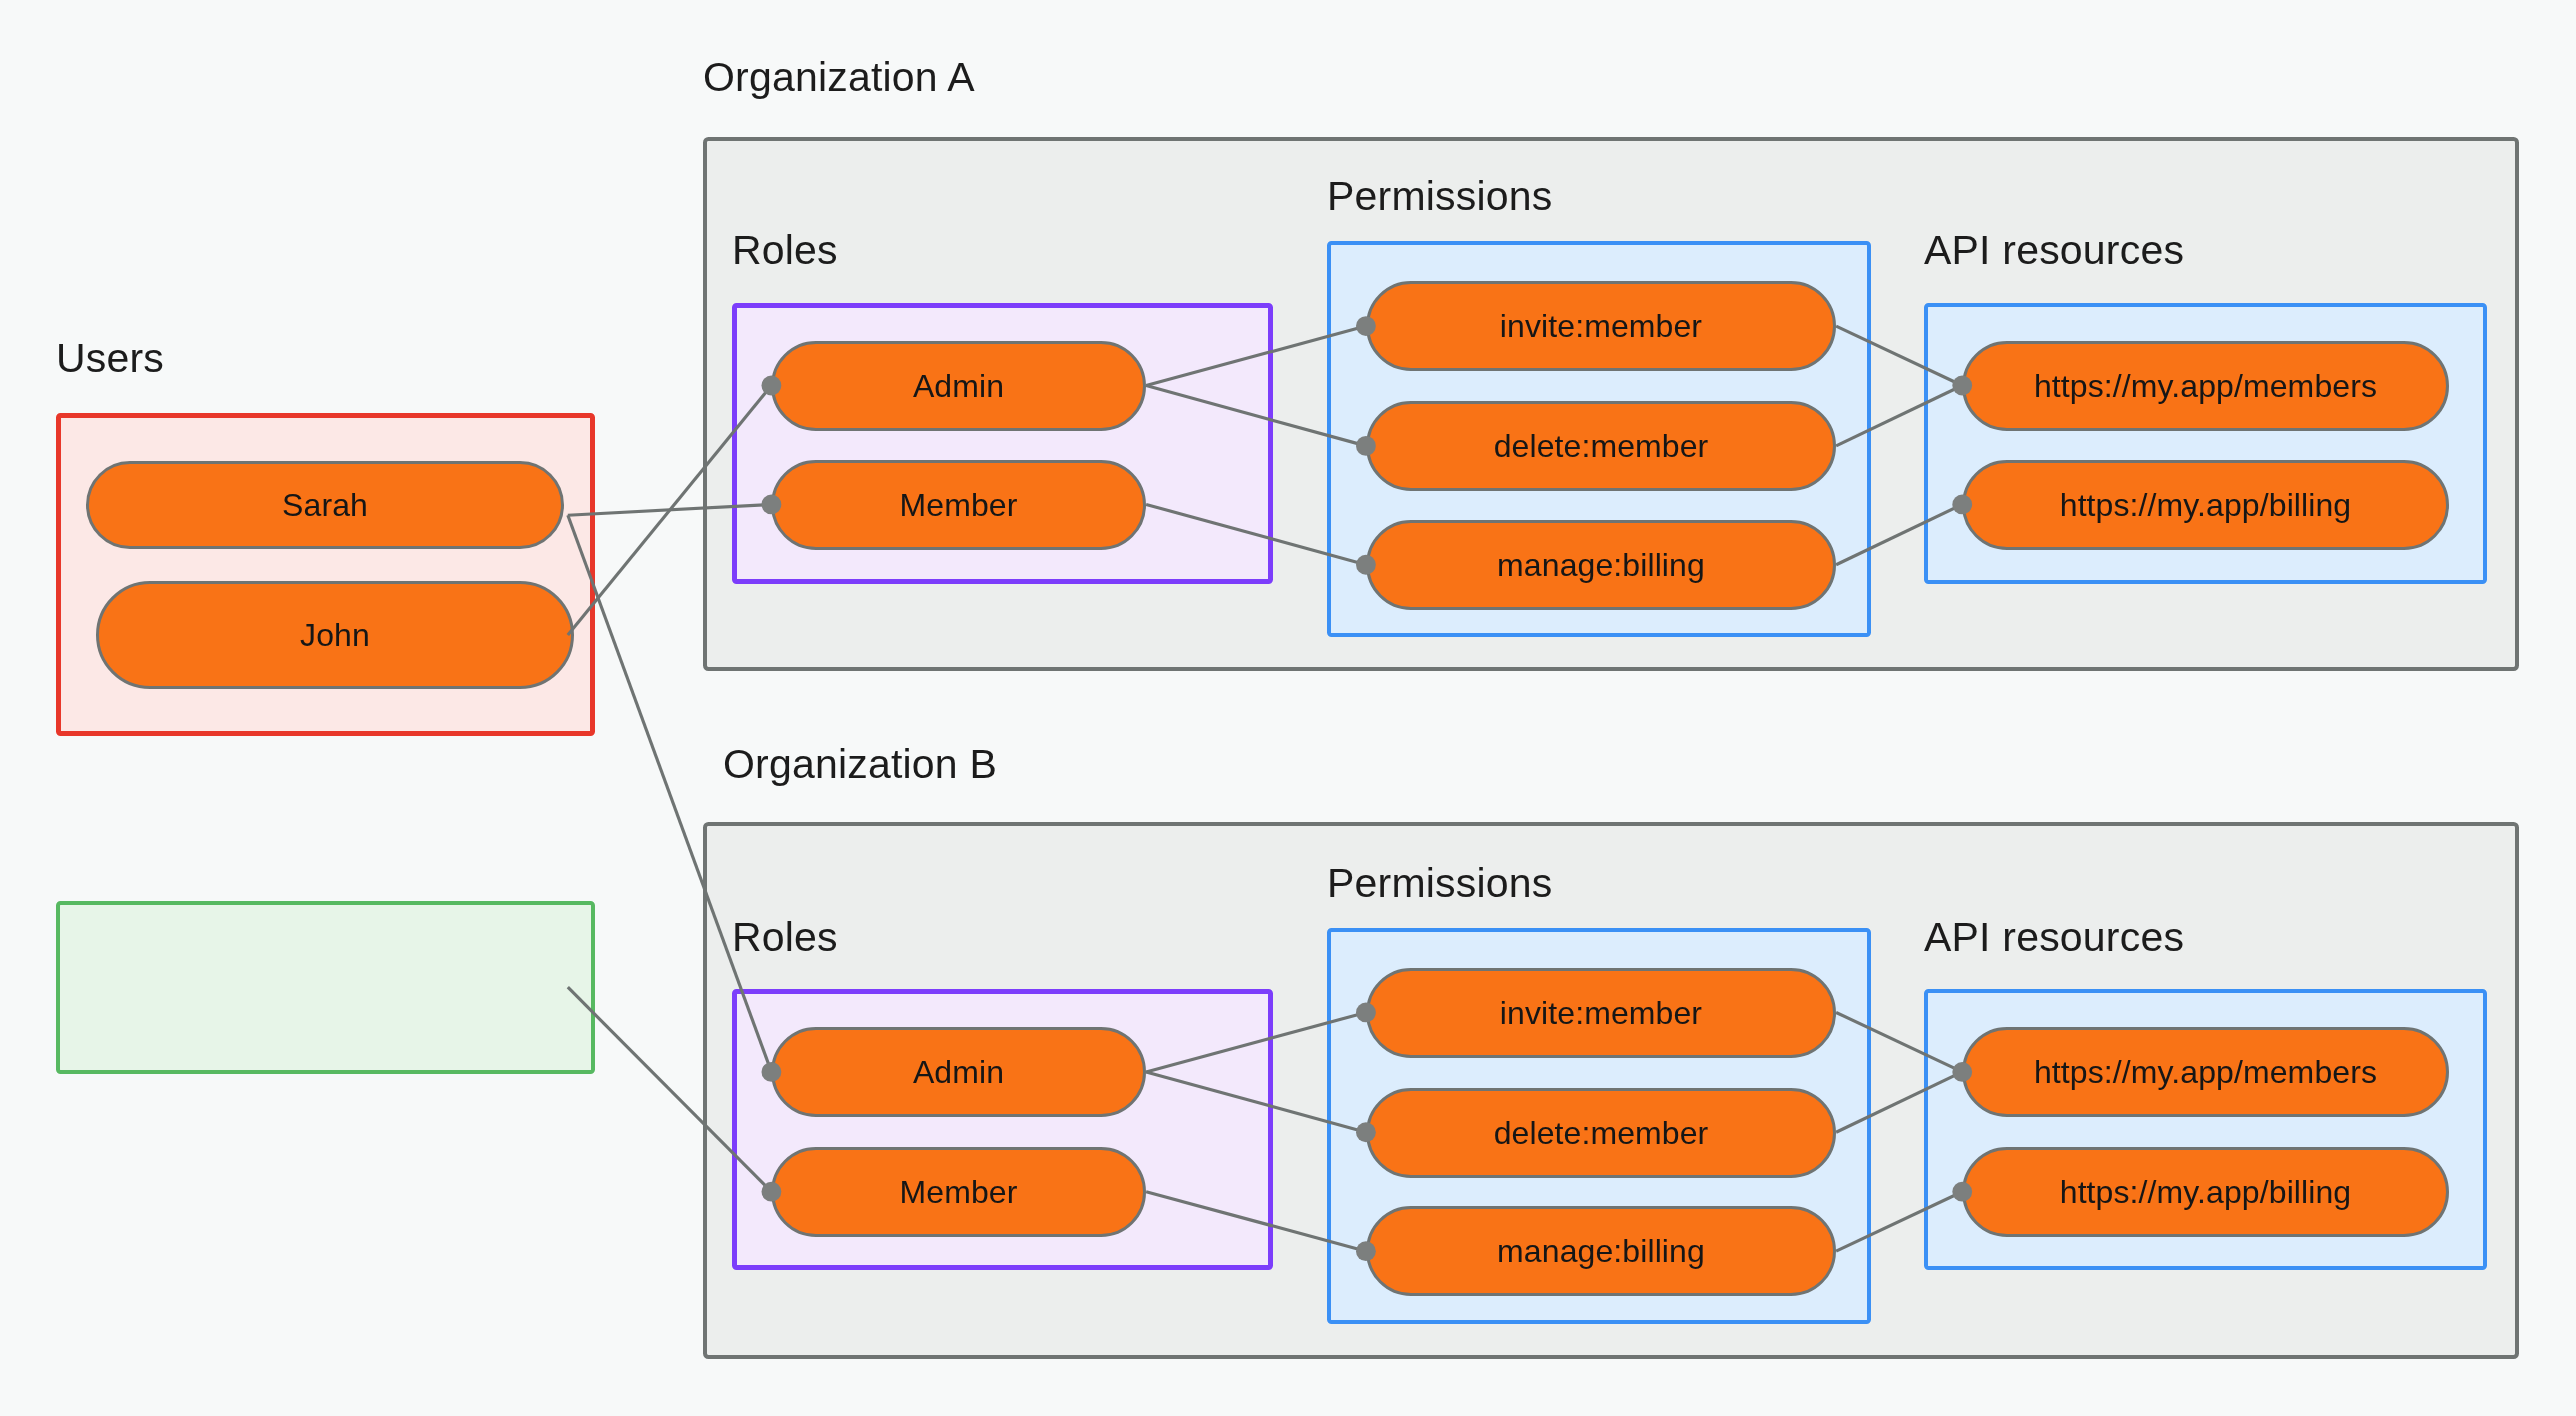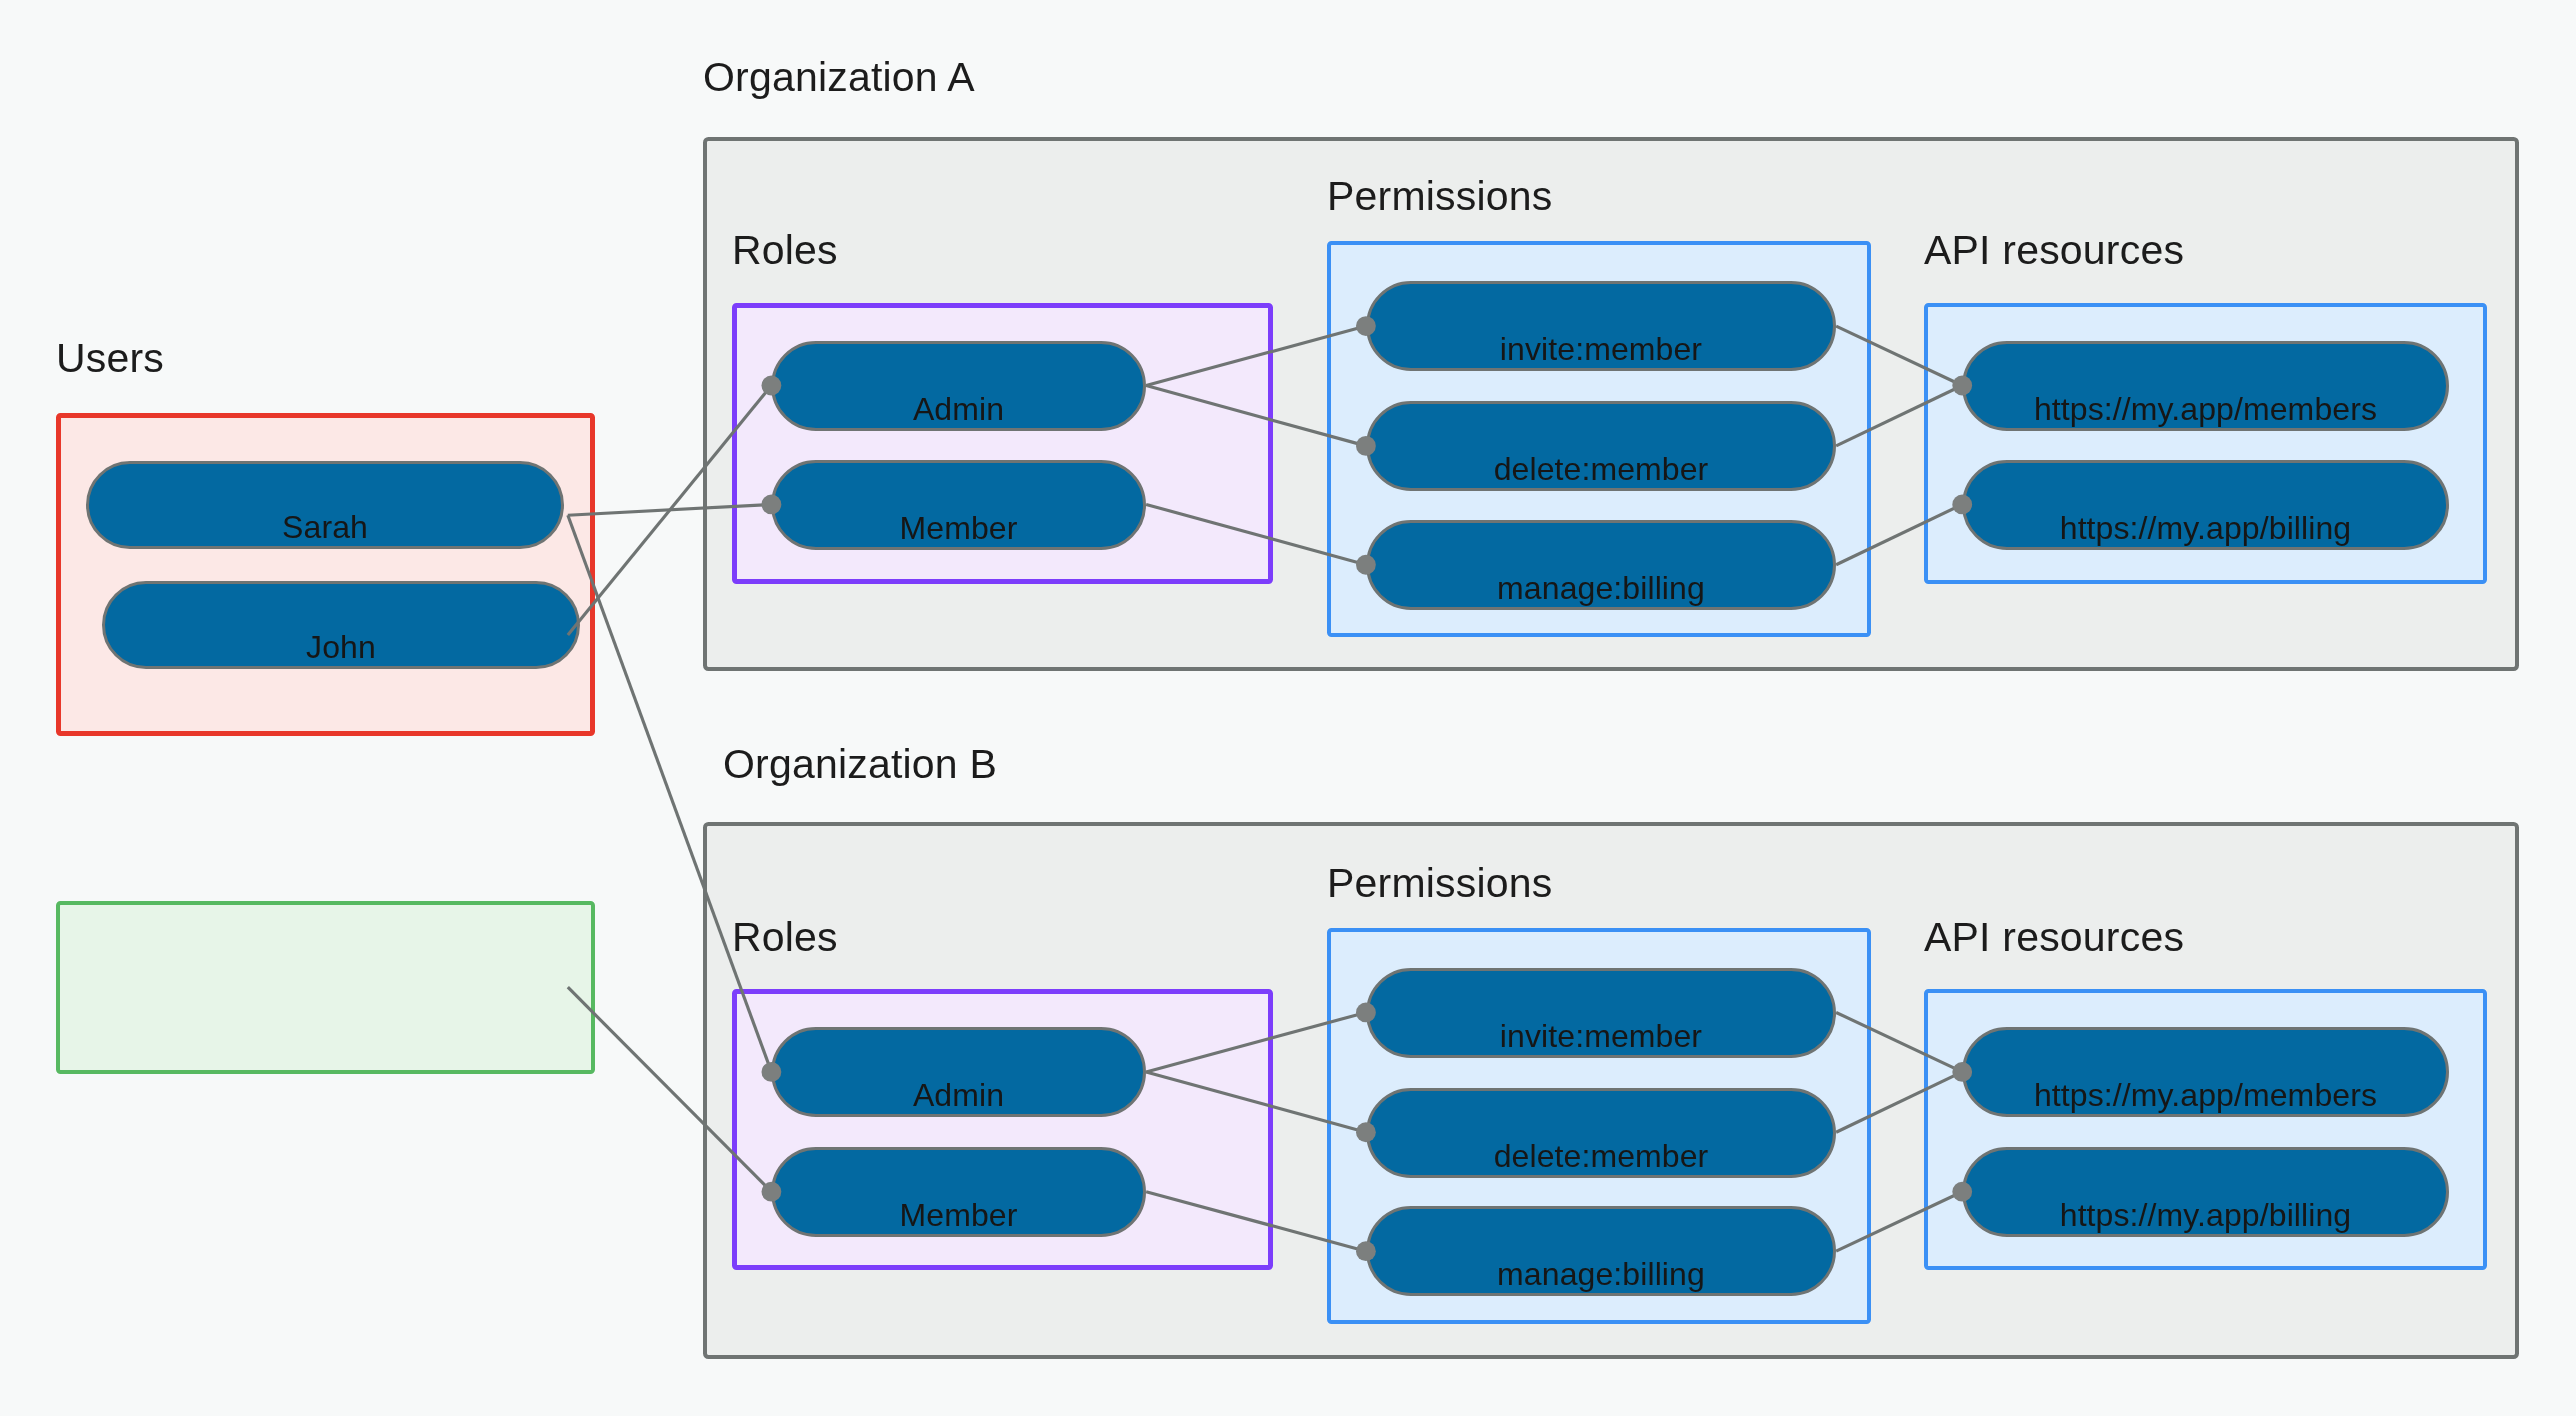--- a/index.html
+++ b/index.html
@@ -52,25 +52,25 @@
     z-index: 3;
   }
   .sub-box.red    { background: #fce8e6; border: 5.4px solid #e8372a; }
   .sub-box.green  { background: #e7f5e8; border: 4.5px solid #57b961; }
   .sub-box.purple { background: #f3e9fc; border: 5.4px solid #7c3dfb; }
   .sub-box.blue   { background: #dcedfd; border: 4.5px solid #3b90f5; }
 
   
   .pill {
     position: absolute;
-    background: #0369a1;
+    background: #f97316;
     border: 3.6px solid #6f7473;
     border-radius: 900px;
     display: flex;
-    align-items: flex-end;
+    align-items: center;
     justify-content: center;
     font-size: 32px;
     color: #161616;
     z-index: 4;
     white-space: nowrap;
     letter-spacing: 0.1px;
   }
   .pill span { pointer-events: none; }
 </style>
 </head>
@@ -126,21 +126,21 @@
     </g>
   </svg>
 
   <div class="group-label" style="left:56px; top:335px;">Users</div>
 
   <div class="sub-box red" style="left:56px; top:413px; width:539px; height:323px;"></div>
 
   <div class="pill" style="left:86px; top:461px; width:478px; height:88px;">
     <span>Sarah</span>
   </div>
-  <div class="pill" style="left:102px; top:581px; width:478px; height:88px;">
+  <div class="pill" style="left:96px; top:581px; width:478px; height:108px;">
     <span>John</span>
   </div>
 
 
   <div class="sub-box green" style="left:56px; top:901px; width:539px; height:173px;"></div>
 
 
   <div class="group-label" style="left:703px; top:54px;">Organization A</div>
 
   <div class="org-box" style="left:703px; top:137px; width:1816px; height:534px;"></div>

